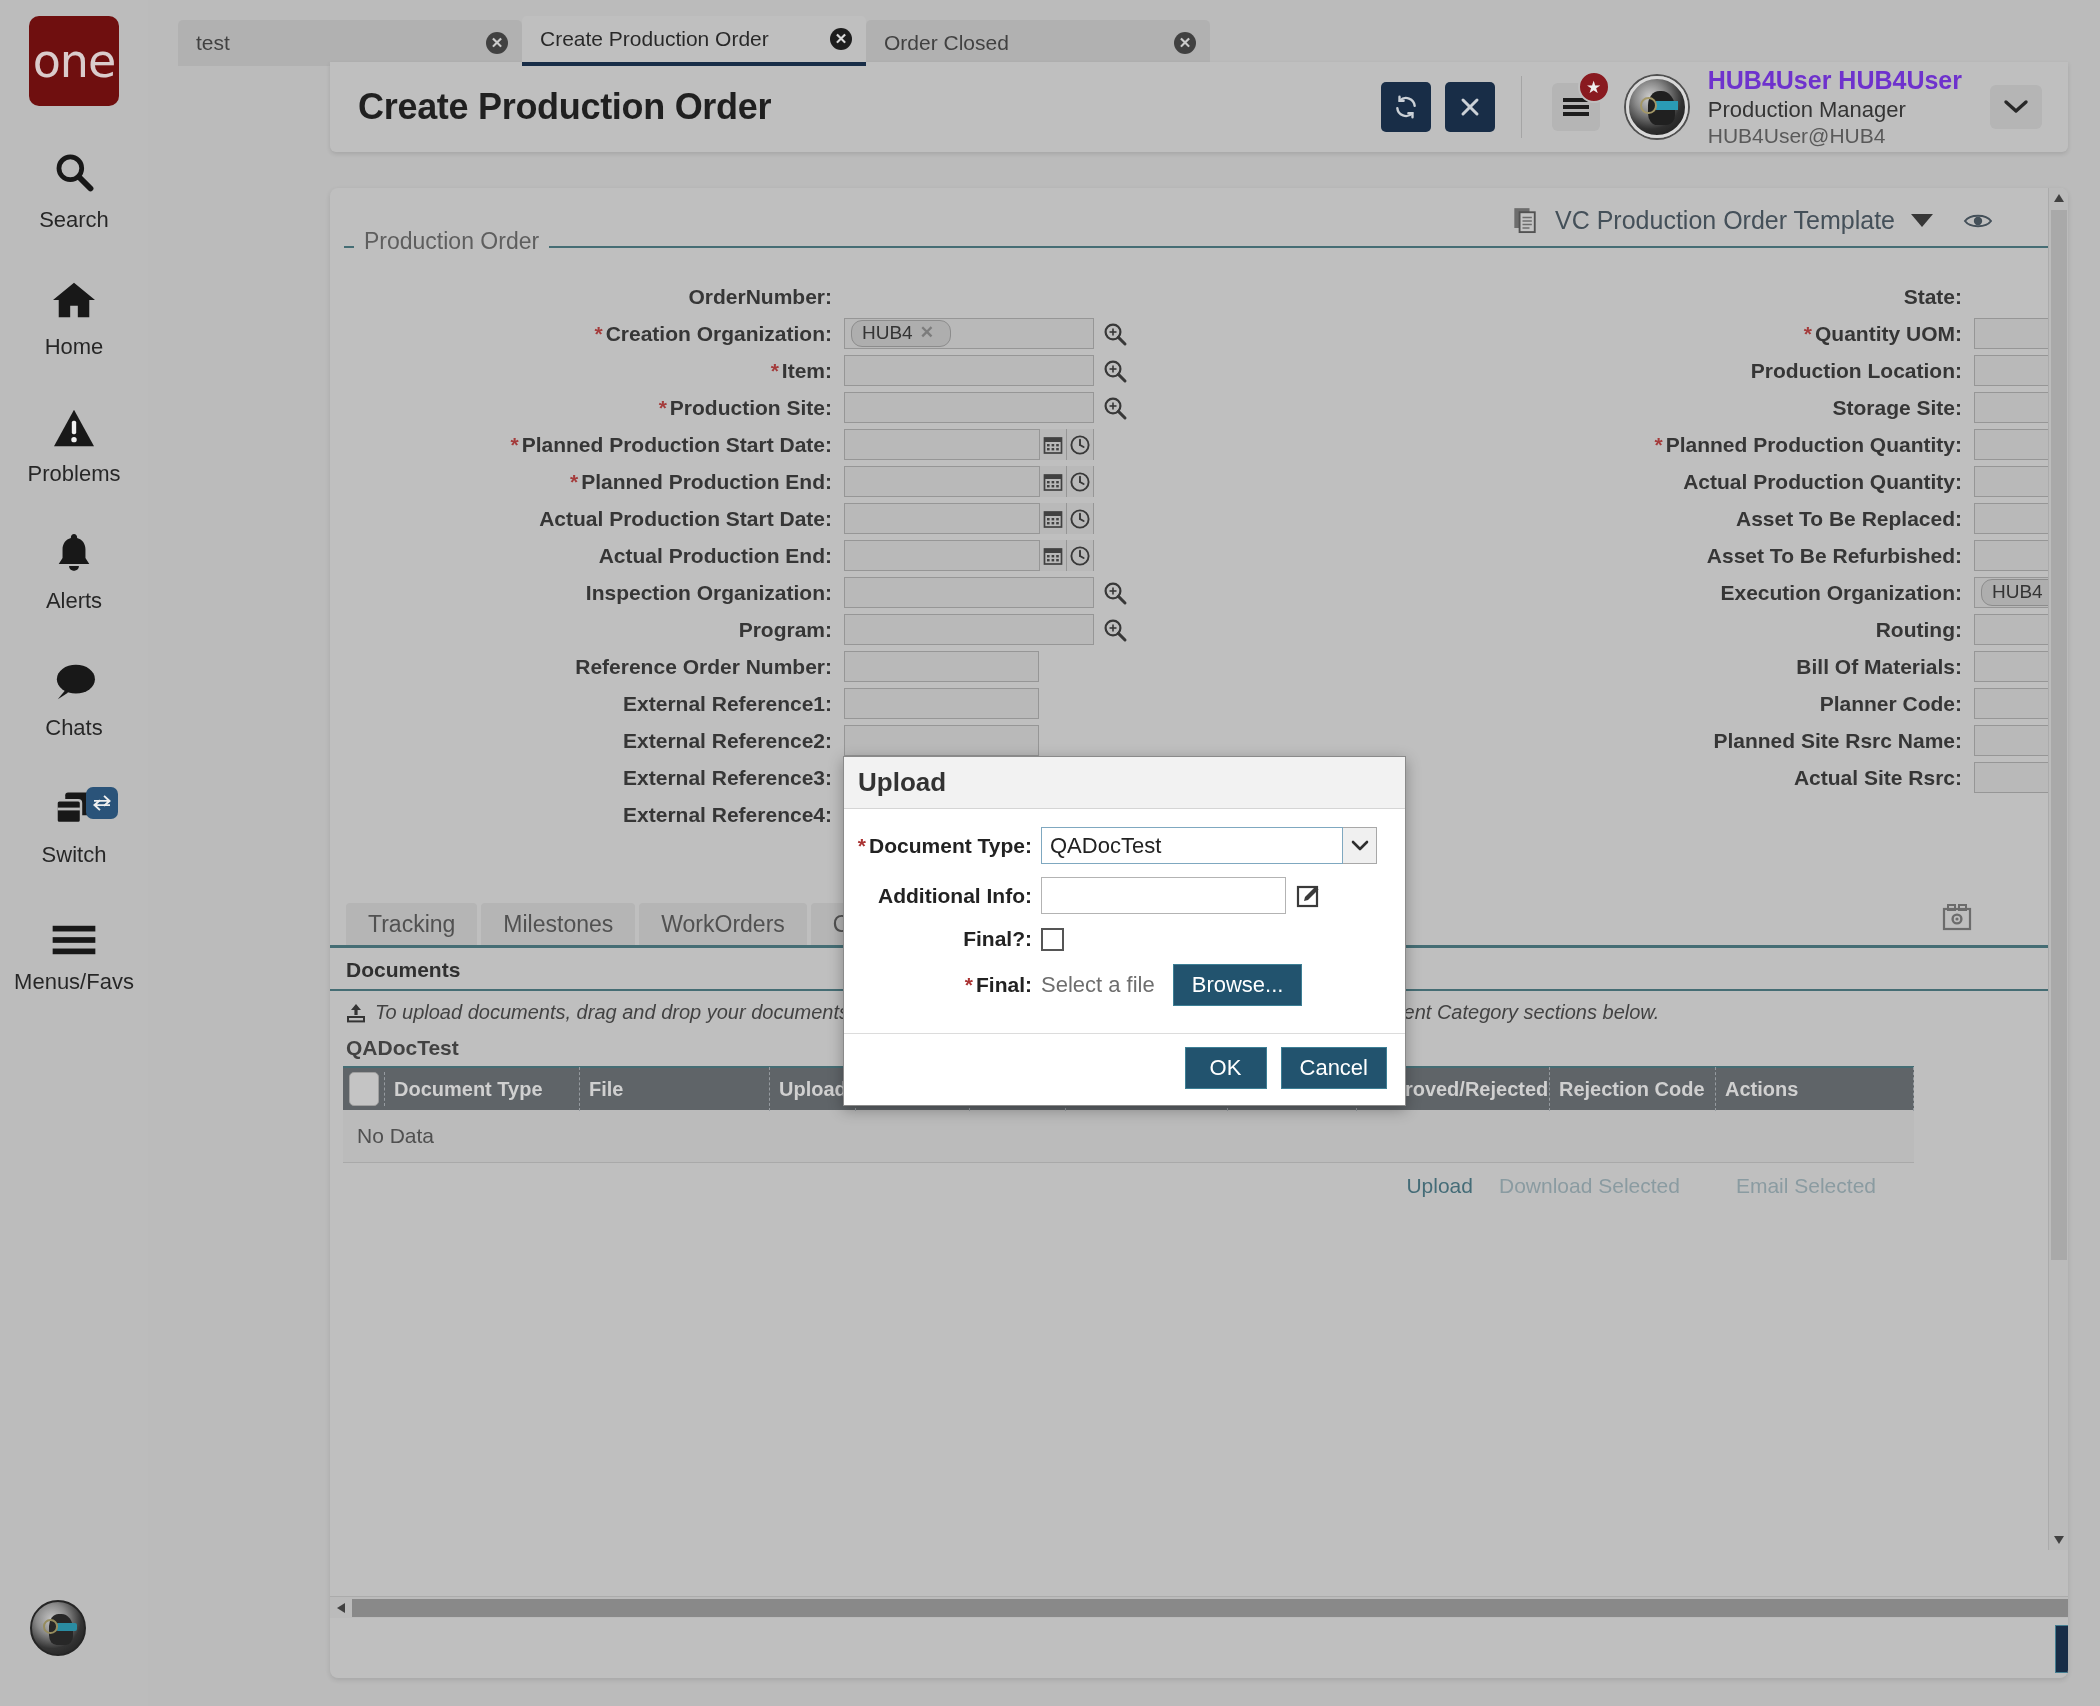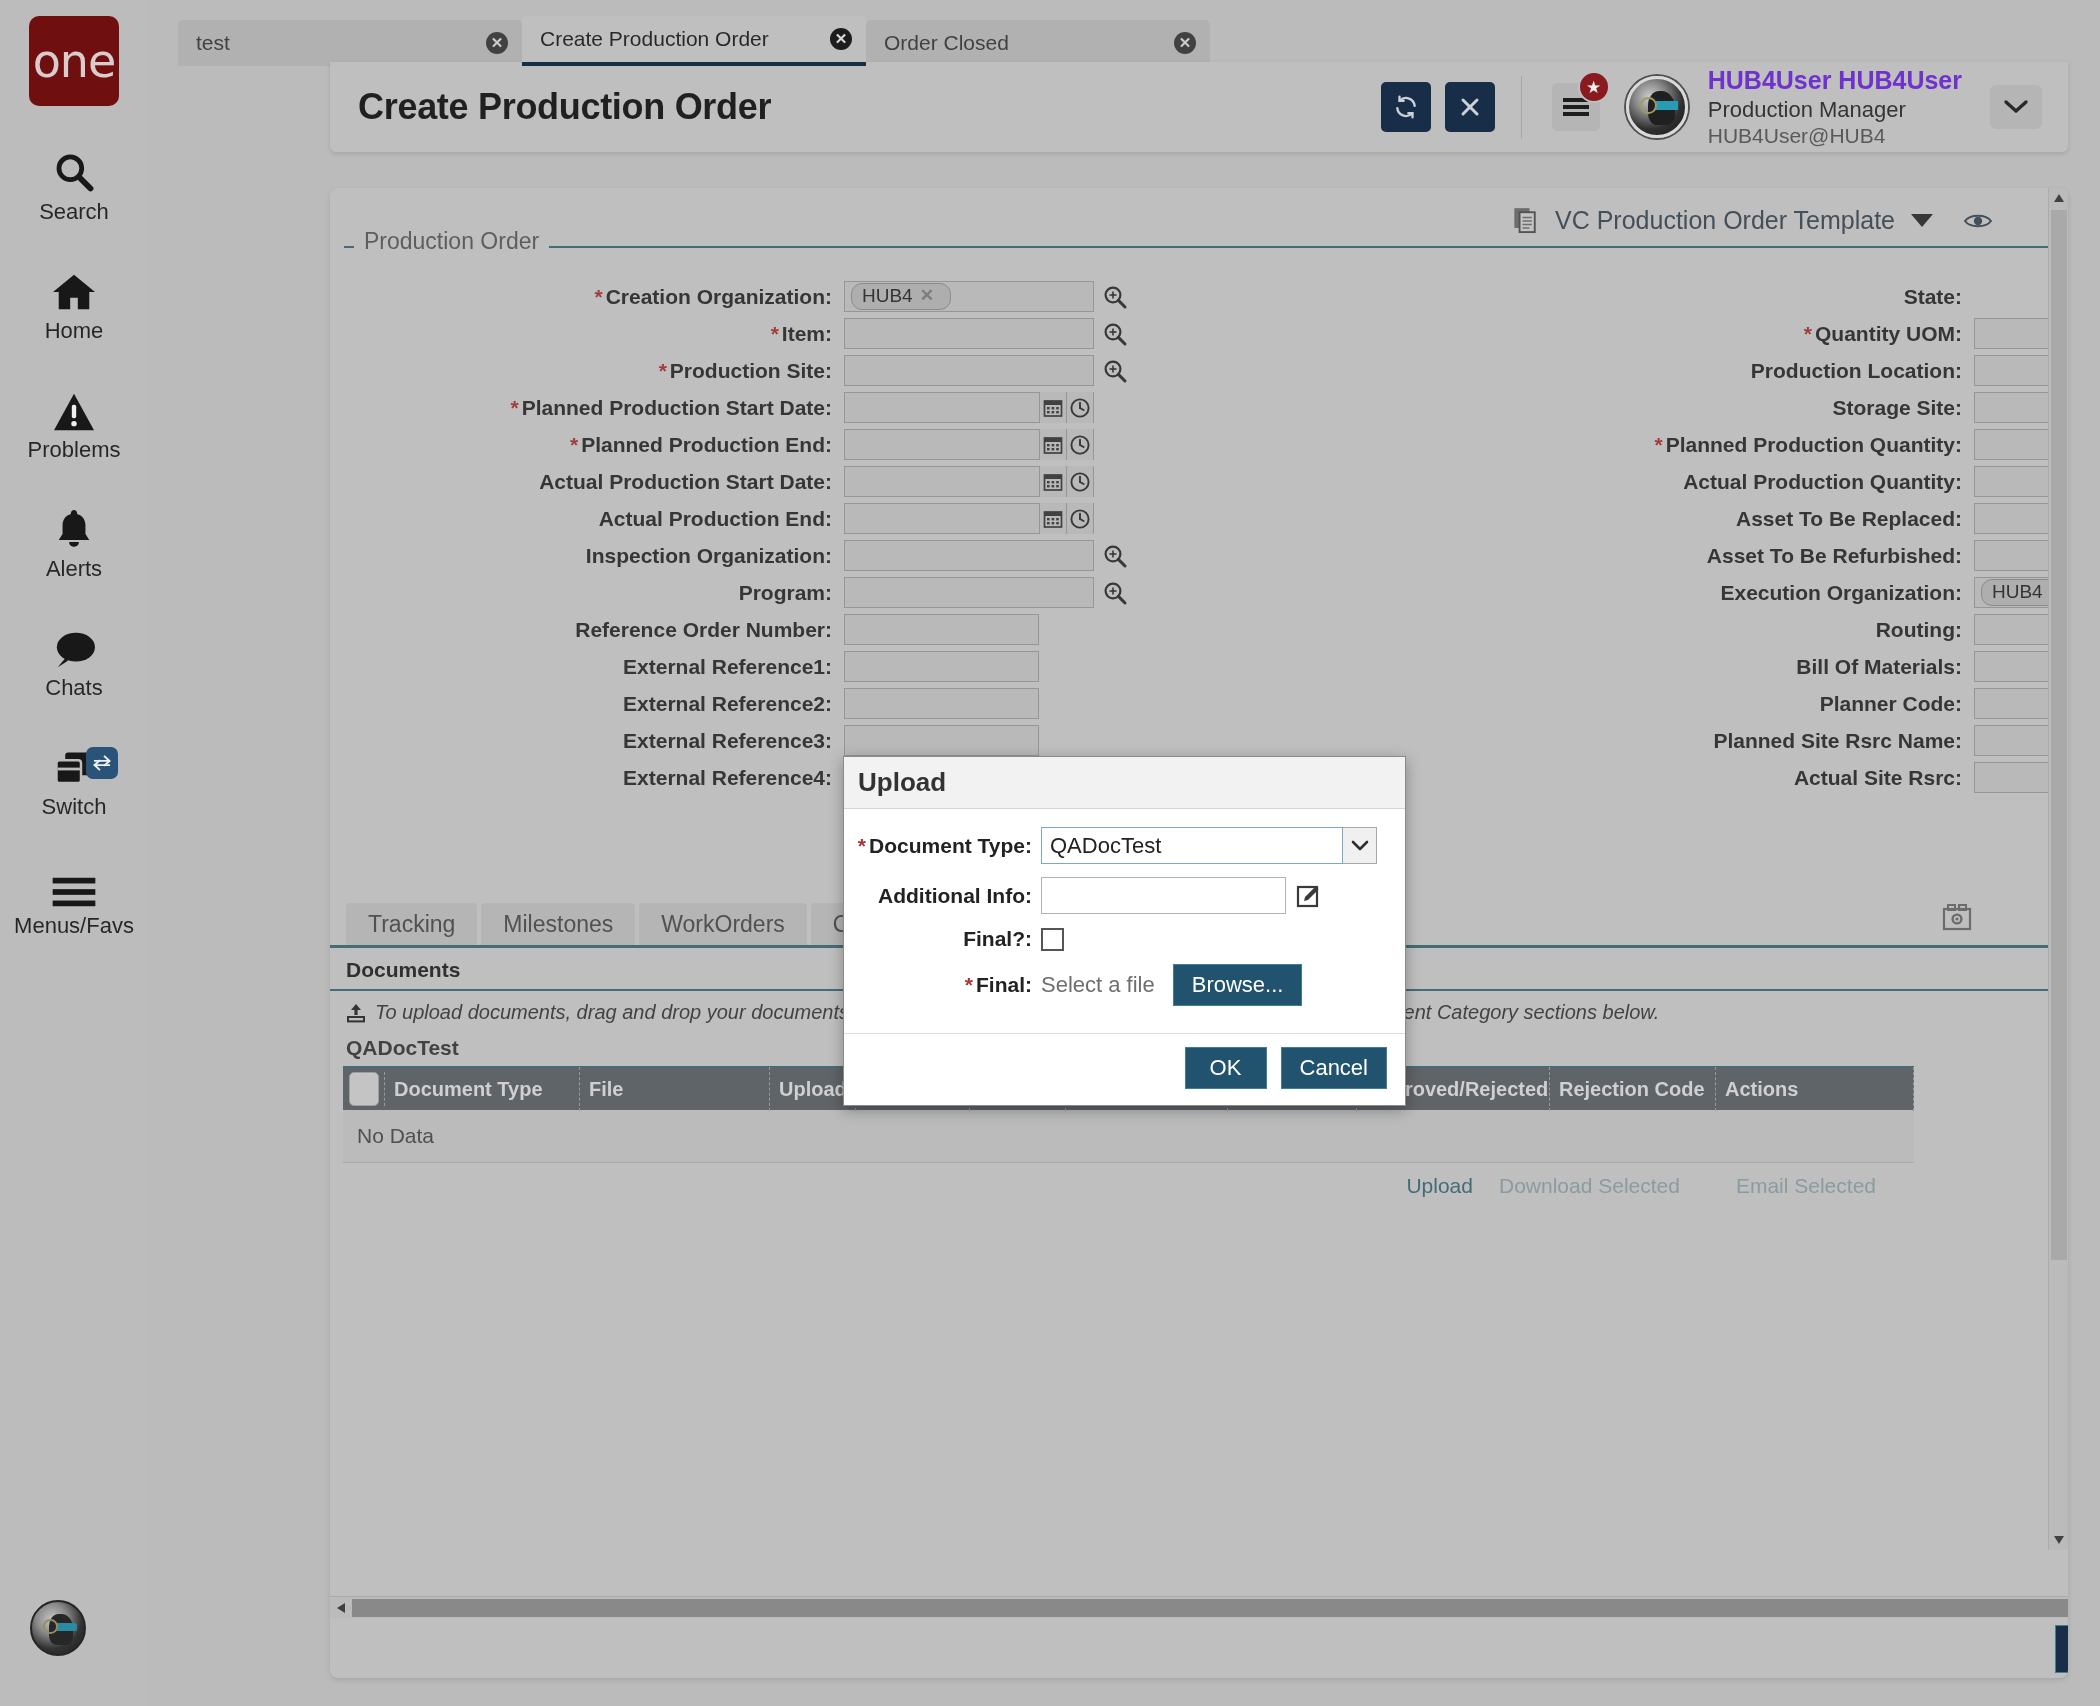--- a/index.html
+++ b/index.html
@@ -25,21 +25,21 @@
     display: flex; align-items: center; justify-content: center;
     color: #e8d8d8; font-size: 46px; letter-spacing: -1px;
     font-family: "DejaVu Sans", sans-serif; font-weight: 400;
   }
   .nav-item {
     margin-top: 42px; width: 148px;
     display: flex; flex-direction: column; align-items: center;
     cursor: pointer; position: relative;
   }
   .nav-item .ico { height: 46px; display: flex; align-items: flex-end; justify-content: center; }
-  .nav-item .lbl { font-size: 22px; color: #1b1b1b; margin-top: 5px; font-weight: 400; }
+  .nav-item .lbl { font-size: 22px; color: #1b1b1b; margin-top: 13px; font-weight: 400; }
   .switch-badge {
     position: absolute; right: 30px; top: 4px;
     width: 32px; height: 32px; border-radius: 7px;
     background: #1f4e79; display: flex; align-items: center; justify-content: center;
     color: #fff; font-size: 17px;
   }
   #sidebar-bottom-avatar {
     position: absolute; bottom: 50px; left: 30px;
     width: 56px; height: 56px; border-radius: 50%;
     background: radial-gradient(circle at 38% 33%, #cfcfcf 0%, #8d8d8d 32%, #2a2a2a 62%, #0d0d0d 100%);
@@ -511,20 +511,24 @@
             <path d="M2 10 C7 3 23 3 28 10 C23 17 7 17 2 10 Z" fill="none" stroke="#3d4a55" stroke-width="2"></path>
             <circle cx="15" cy="10" r="4.2" fill="#3d4a55"></circle>
           </svg>
       </span>
     </div>
 
     <div id="form-section">
       <div id="form-legend">Production Order</div>
 
       <div class="col" id="col-left">
+          <div class="frow">
+            <div class="flabel"><span>OrderNumber:</span></div>
+            <div class="fctl"></div>
+          </div>
           <div class="frow">
             <div class="flabel"><span class="req">*</span><span>Creation Organization:</span></div>
             <div class="fctl">
               <div class="inp w-lg">
                 <span class="token">
                   <span>HUB4</span>
                   <span class="tx">✕</span>
                 </span>
               </div>
               <span class="mag">

